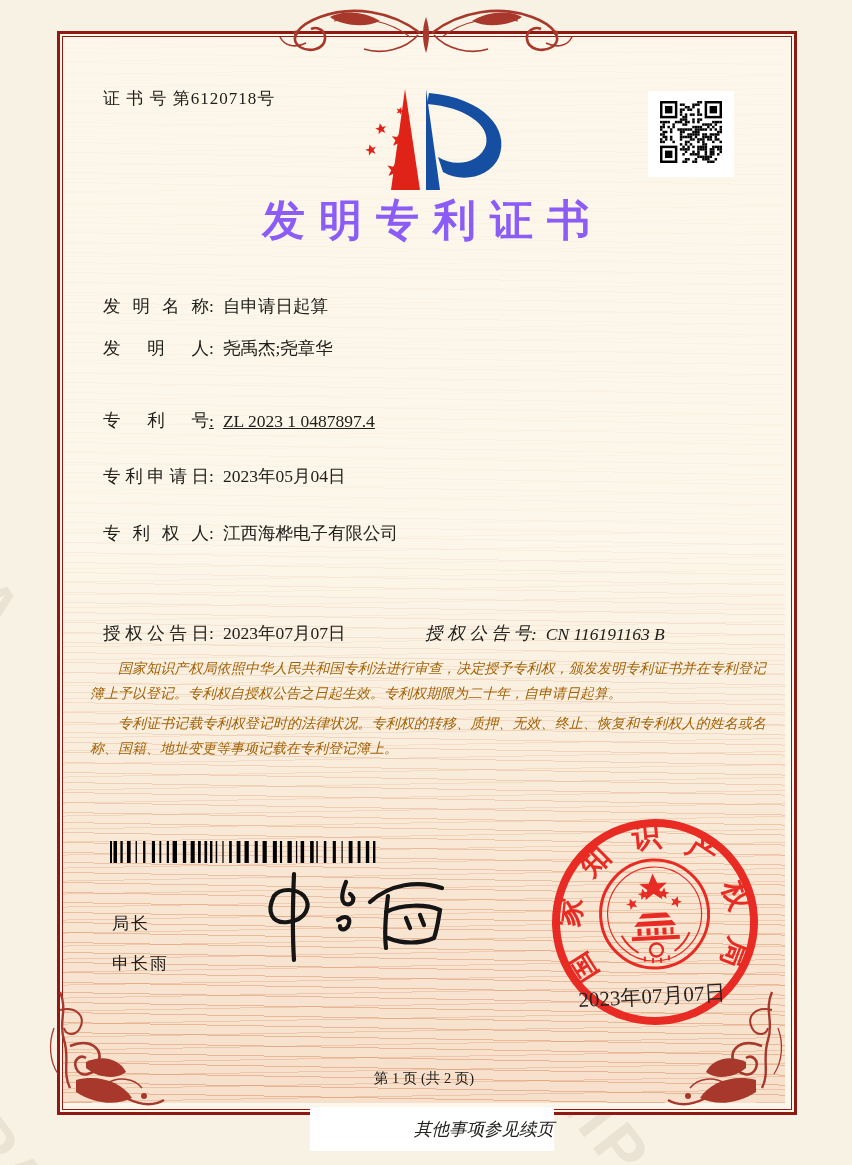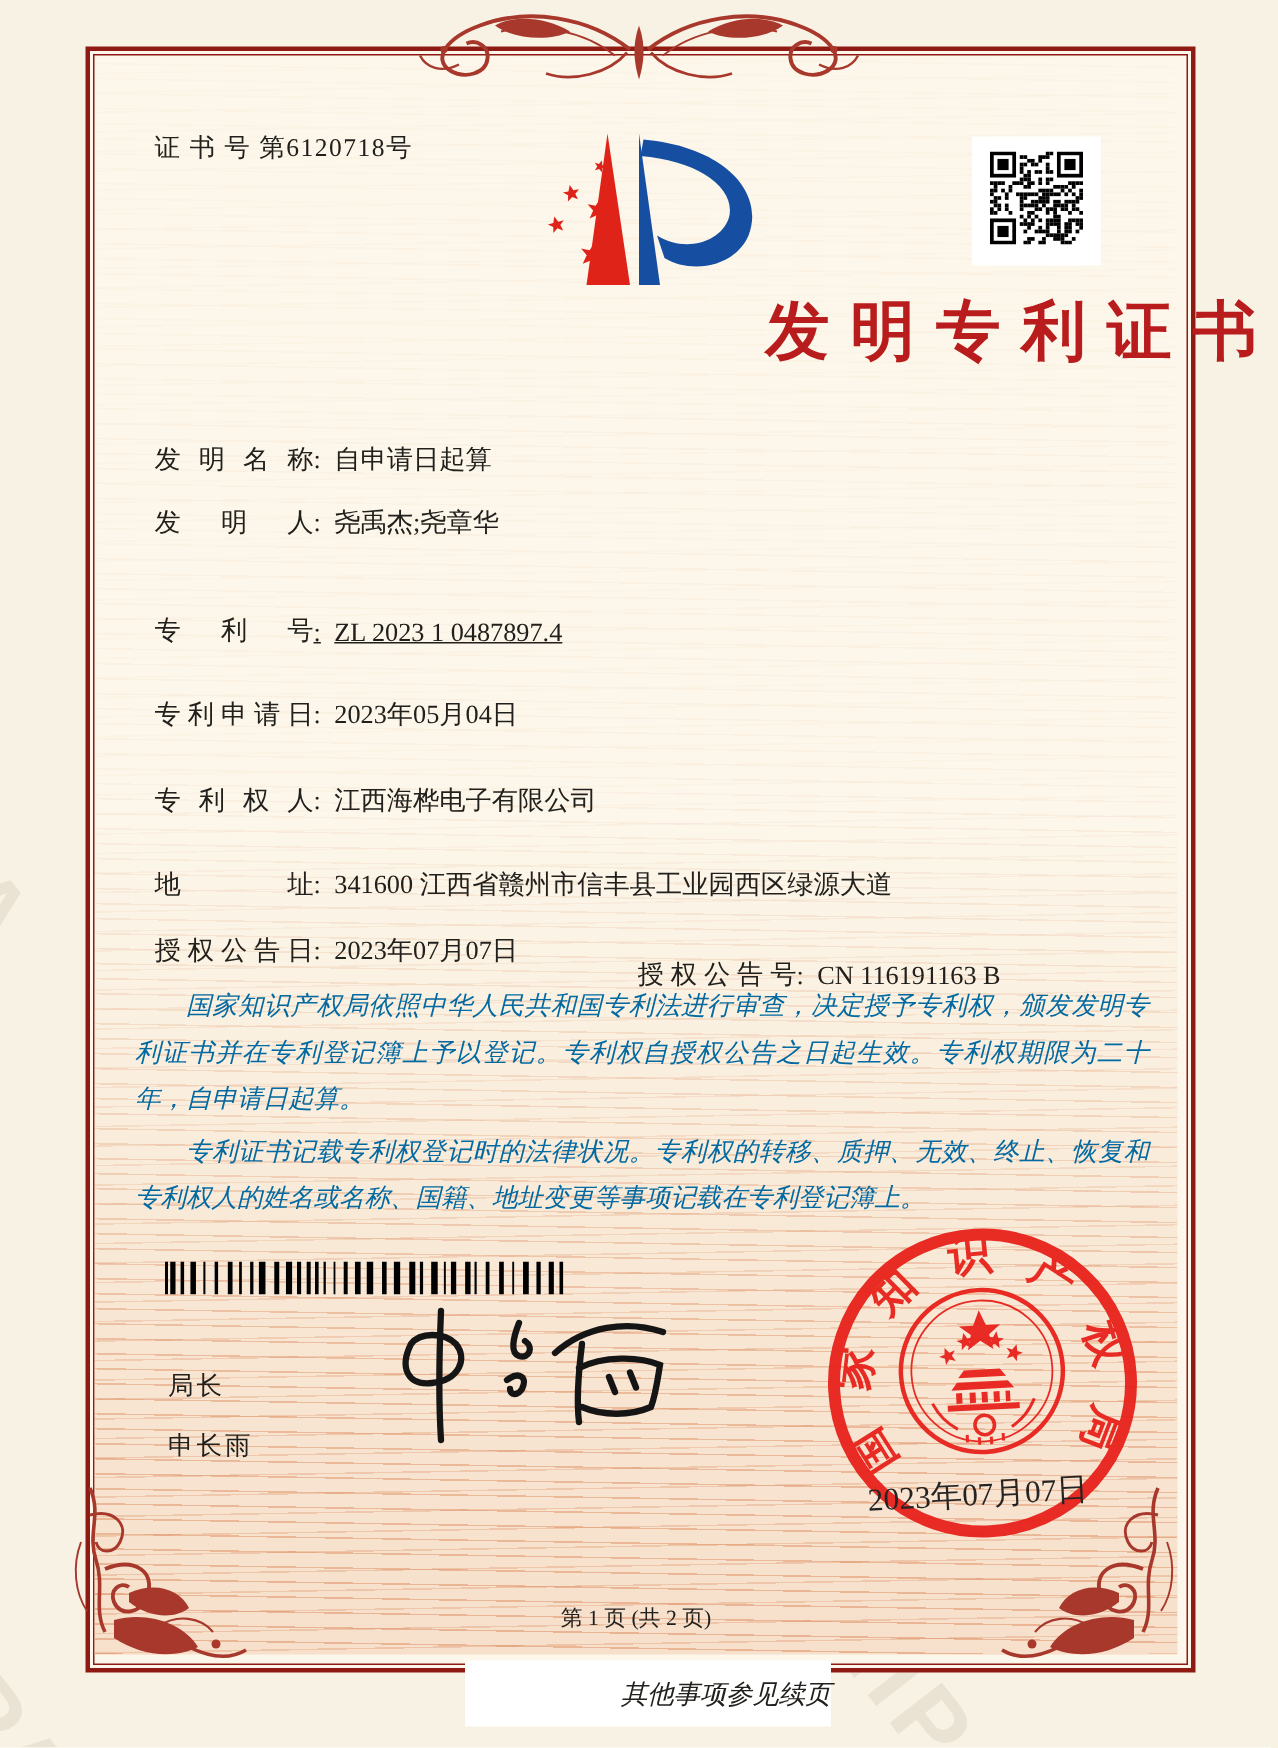--- a/index.html
+++ b/index.html
@@ -49,36 +49,36 @@
   .orn{position:absolute; color:#a7382b; pointer-events:none;}
   .orn-top{left:268px; top:3px;}
   .orn-bl{left:46px; top:988px;}
   .orn-br{left:666px; top:988px; transform:scaleX(-1);}
   
   .certno{position:absolute; left:103px; top:87px; font-size:17px; letter-spacing:1px;}
   .logo{position:absolute; left:342px; top:84px;}
   .qrbox{position:absolute; left:648px; top:91px; width:86px; height:86px; background:#ffffff;}
   .qrbox svg{position:absolute; left:12px; top:10px;}
   .title{
-    position:absolute; left:0; top:192px; width:852px; text-align:right;
+    position:absolute; left:0; top:192px; width:852px; text-align:center;
     font-size:43px; font-weight:bold; letter-spacing:14px; padding-left:14px; box-sizing:border-box;
-    color:#b91c1c;
+    color:#8b5cf6;
   }
   
   .row{position:absolute; left:103px; font-size:17.5px; white-space:nowrap;}
   .lab{display:inline-block; width:106px; text-align:justify; text-align-last:justify; vertical-align:bottom;}
   .val{margin-left:9px;}
   .r1{top:294px;} .r2{top:336px;} .r3{top:408px;text-decoration:underline;} .r4{top:464px;}
   .r5{top:521px;} .r6{top:577px;} .r7{top:621px;}
-  .col2{position:absolute; left:322px; top:16px; white-space:nowrap;}
+  .col2{position:absolute; left:322px; top:0; white-space:nowrap;font-style:italic;}
   
   .body-text{
     position:absolute; left:90px; top:656px; width:676px;
-    font-size:17px; line-height:1.82; font-style:italic; text-align:justify;
-    color:#0369a1;
+    font-size:14px; line-height:1.82; font-style:italic; text-align:justify;
+    color:#a16207;
   }
   .body-text p{margin:0 0 4px 0; text-indent:2em;}
   
   .barcode{position:absolute; left:110px; top:841px;}
   .officer{position:absolute; left:112px; top:912px; font-family:Liberation Sans, sans-serif; font-size:17px; letter-spacing:2px;}
   .officer div{margin-bottom:17px;}
   .sig{position:absolute; left:250px; top:868px;}
   
   .seal{position:absolute; left:547px; top:814px; transform:rotate(-3deg); opacity:0.95;}
   
@@ -397,23 +397,20 @@
   </div>
   <div class="row r3">
     <span class="lab">专利号</span><span>:</span><span class="val">ZL 2023 1 0487897.4</span>
   </div>
   <div class="row r4">
     <span class="lab">专利申请日</span><span>:</span><span class="val">2023年05月04日</span>
   </div>
   <div class="row r5">
     <span class="lab">专利权人</span><span>:</span><span class="val">江西海桦电子有限公司</span>
   </div>
-  <div class="row r6">
-    <span class="lab">地址</span><span>:</span><span class="val">341600 江西省赣州市信丰县工业园西区绿源大道</span>
-  </div>
   <div class="row r7">
     <span class="lab">授权公告日</span><span>:</span><span class="val">2023年07月07日</span>
     <span class="col2">
       <span class="lab">授权公告号</span><span>:</span><span class="val">CN 116191163 B</span>
     </span>
   </div>
 
   <div class="body-text">
     <p>国家知识产权局依照中华人民共和国专利法进行审查，决定授予专利权，颁发发明专利证书并在专利登记簿上予以登记。专利权自授权公告之日起生效。专利权期限为二十年，自申请日起算。</p>
     <p>专利证书记载专利权登记时的法律状况。专利权的转移、质押、无效、终止、恢复和专利权人的姓名或名称、国籍、地址变更等事项记载在专利登记簿上。</p>

